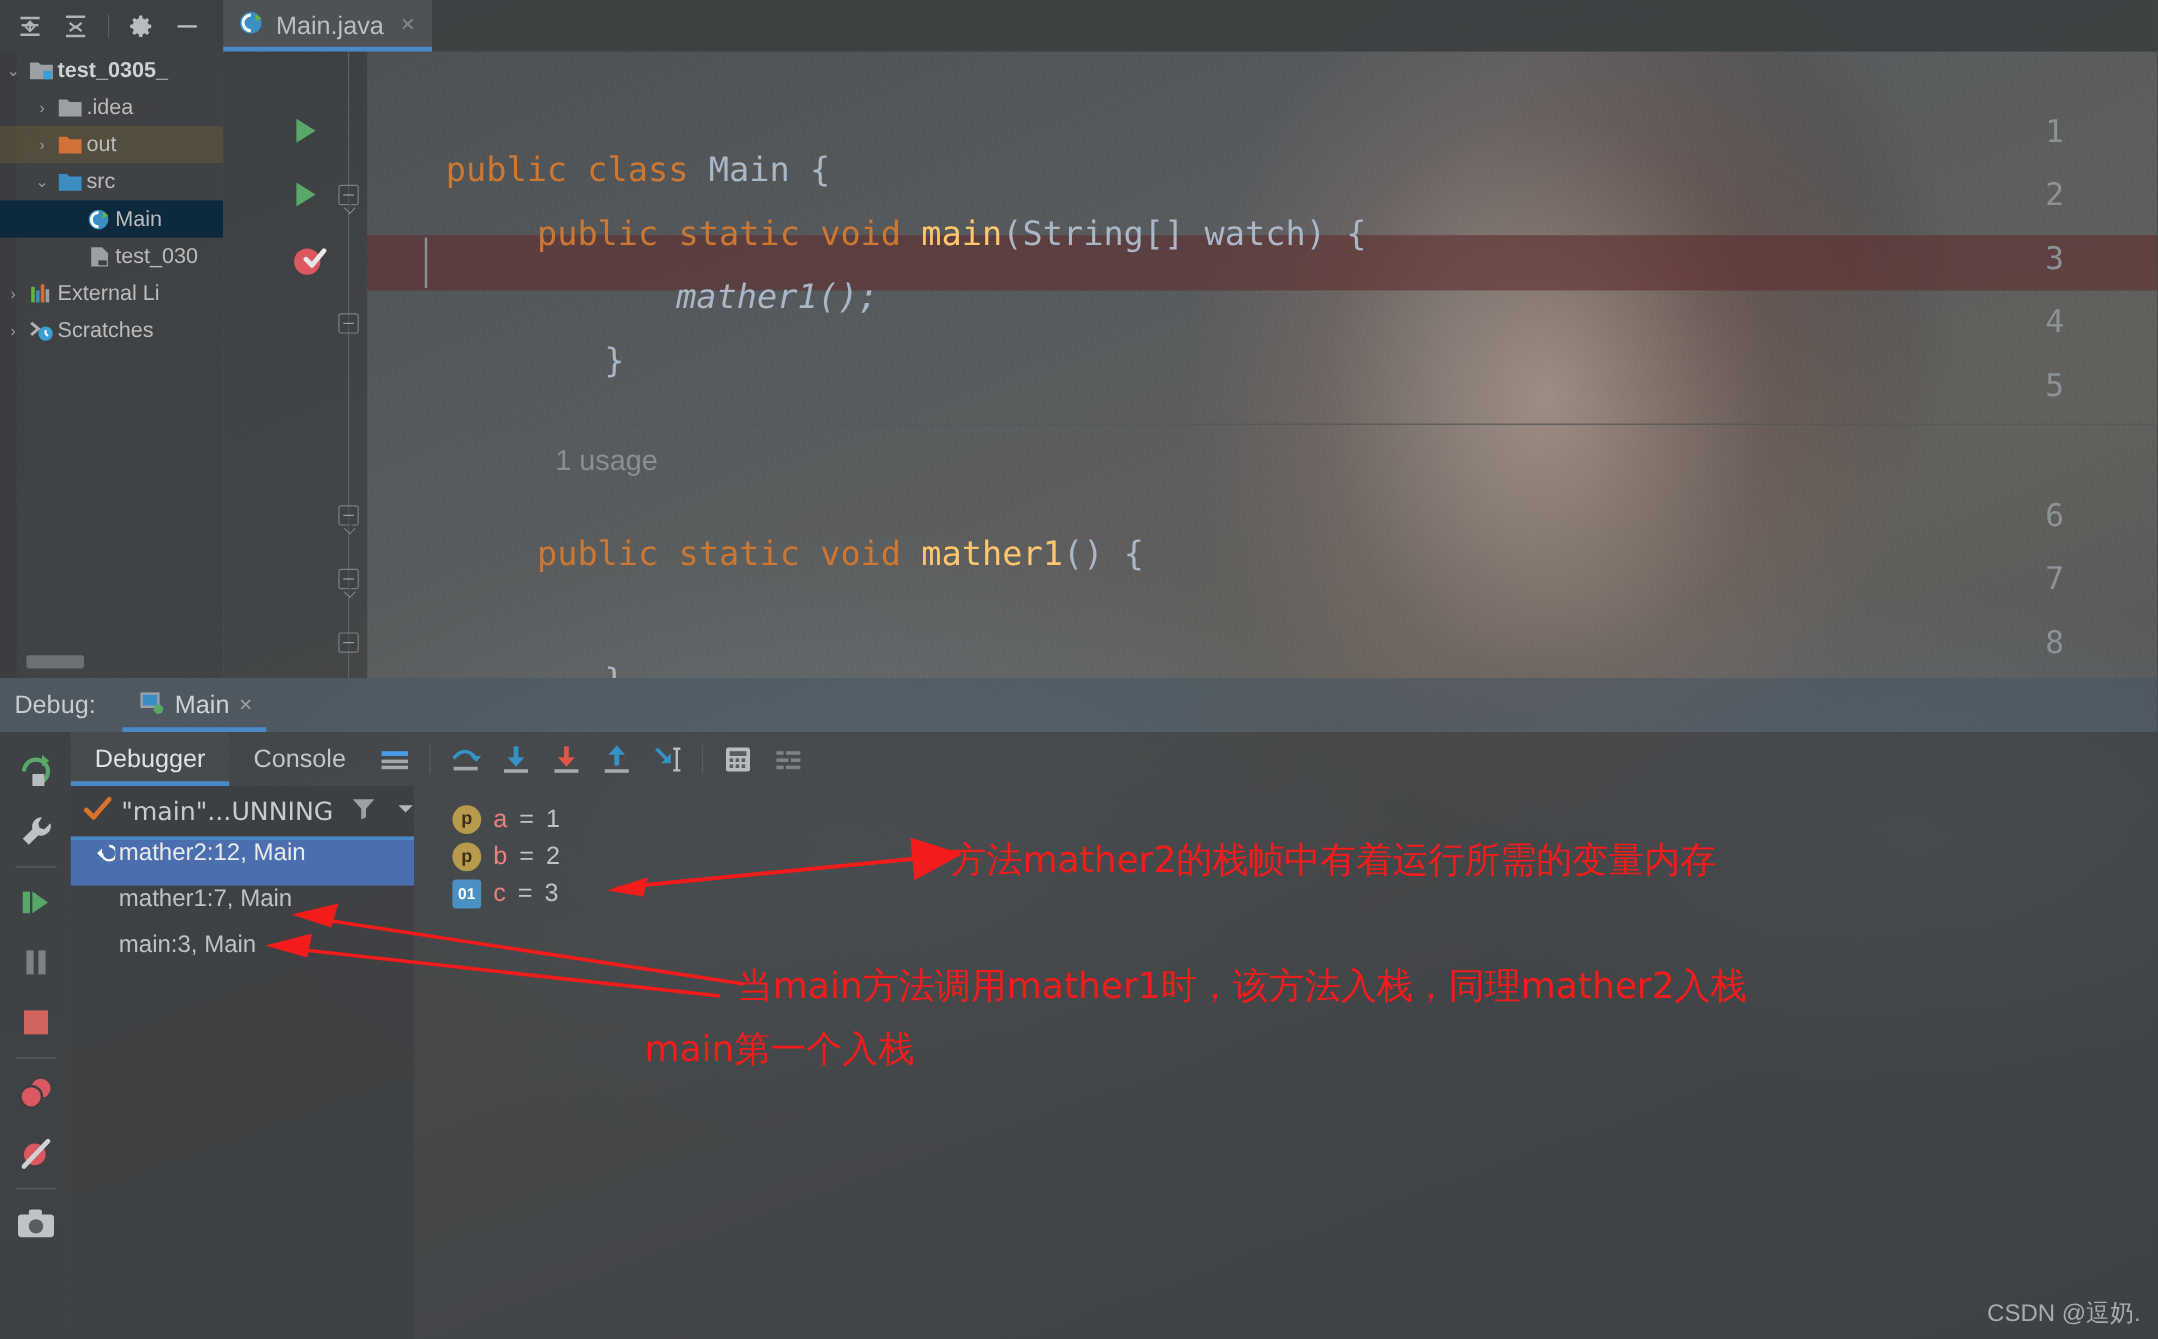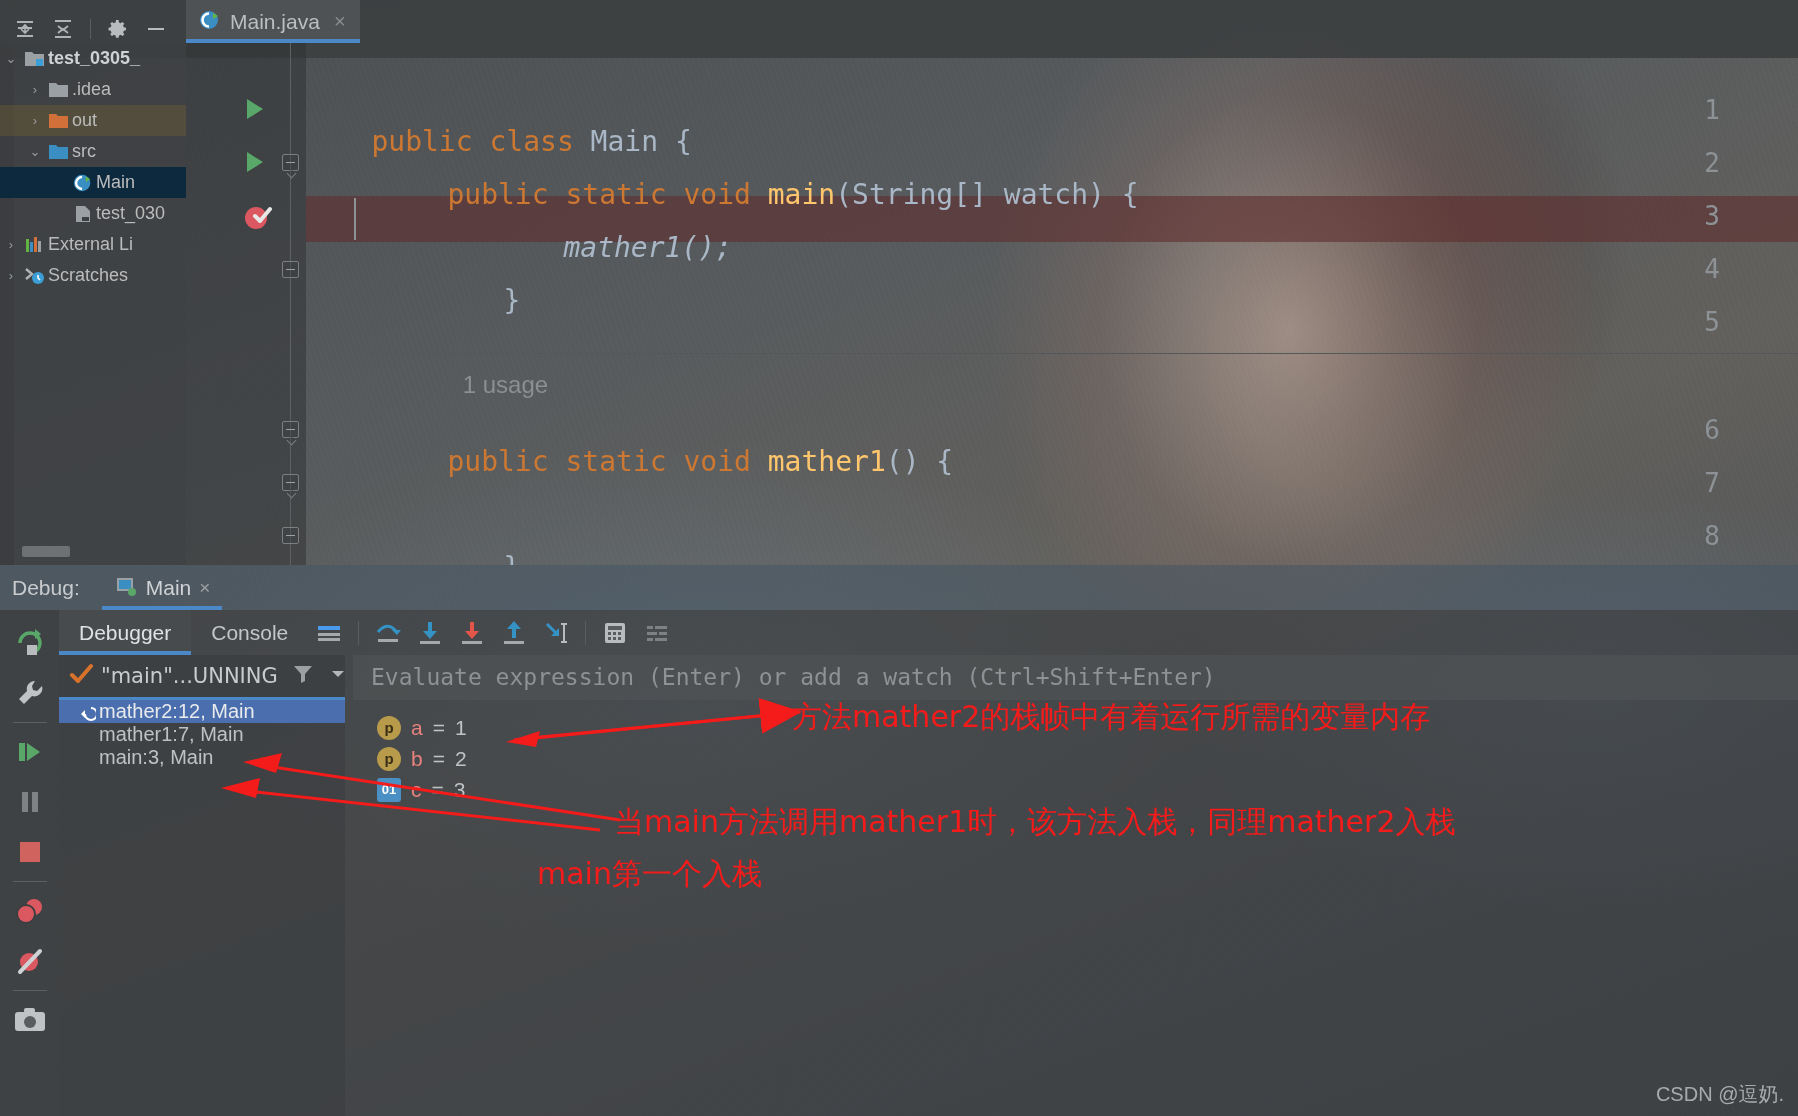--- a/index.html
+++ b/index.html
@@ -21,23 +21,23 @@
       linear-gradient(160deg, #4a4d50 0%, #565a5d 30%, #62605c 55%, #4e5256 80%, #46494c 100%);
   }
   #wallpaper:after {
     content:""; position:absolute; inset:0;
     background:
       repeating-linear-gradient(72deg, rgba(255,255,255,0.018) 0px, rgba(255,255,255,0.018) 1px, rgba(0,0,0,0) 1px, rgba(0,0,0,0) 5px);
   }
 
   
   #topbar {
-    position:absolute; top:0; left:0; width:1798px; height:58px;
+    position:absolute; top:0; left:0; width:1798px; height:43px;
     background:rgba(60,63,65,0.93);
-    display:flex; 
+    display:flex; align-items:center;
   }
   .tb-icons { display:flex; align-items:center; gap:4px; padding-left:8px; width:186px;}
   .tb-btn { width:34px; height:34px; display:flex; align-items:center; justify-content:center; cursor:pointer; }
   .tb-sep { width:1px; height:20px; background:#5a5d5f; margin:0 6px; }
 
   
   #tabstrip { height:43px; display:flex; align-items:flex-end; }
   .etab {
     height:43px; display:flex; align-items:center; gap:8px; padding:0 14px 0 12px;
     background:rgba(79,83,85,0.95); position:relative; cursor:pointer;
@@ -131,21 +131,21 @@
   .dtab { height:45px; display:flex; align-items:center; padding:0 20px; color:#c3c6c8; font-size:21px; position:relative; cursor:pointer; }
   .dtab.act { background:rgba(73,76,78,0.85); color:#dfe2e4; }
   .dtab.act:after { content:""; position:absolute; left:0; right:0; bottom:0; height:4px; background:#4a88c7; }
   .tbicon { width:42px; height:45px; display:flex; align-items:center; justify-content:center; cursor:pointer; }
   .tbsep2 { width:1px; height:24px; background:#5a5d5f; margin:0 8px; }
 
   
   #framescol { position:absolute; top:45px; left:0; width:286px; height:461px; background:rgba(60,63,65,0.70); }
   #threadrow { height:45px; display:flex; align-items:center; gap:8px; padding-left:10px; background:rgba(60,63,65,0.55); border-bottom:3px solid #4a88c7; }
   #threadrow .tlbl { color:#c9cccd; font-size:21px; font-family:"DejaVu Sans",sans-serif;}
-  .framerow { height:23px; display:flex; align-items:flex-end; padding-left:14px; color:#bfc2c4; font-size:20px; cursor:pointer; }
+  .framerow { height:38px; display:flex; align-items:flex-start; padding-left:14px; color:#bfc2c4; font-size:20px; cursor:pointer; }
   .framerow.sel { background:#4b6eaf; color:#e8eaec; }
   .framerow .fico { width:26px; display:inline-flex; align-items:center; justify-content:center; }
 
   #varscol { position:absolute; top:45px; left:286px; width:1453px; height:461px; }
   #evalbar {
     height:45px; margin-left:8px; background:rgba(82,85,87,0.55);
     display:flex; align-items:center; padding-left:18px; border-bottom:1px solid #53565833;
   }
   #evalbar .ph { color:#8e9295; font-size:23px; font-family:"DejaVu Sans Mono", monospace; }
   .varrow { height:31px; display:flex; align-items:center; gap:10px; padding-left:32px; font-size:21px; cursor:pointer; }
@@ -560,23 +560,20 @@
             <span>mather1:7, Main</span>
           </div>
           <div class="framerow">
             <span class="fico"></span>
             <span>main:3, Main</span>
           </div>
         </div>
     </div>
 
     <div id="varscol">
-      <div id="evalbar">
-        <span class="ph">Evaluate expression (Enter) or add a watch (Ctrl+Shift+Enter)</span>
-      </div>
       <div id="vars-root" style="padding-top:12px">
           <div class="varrow">
             <span class="vico p">p</span>
             <span class="vname">a</span>
             <span class="veq">=</span>
             <span class="vval">1</span>
           </div>
           <div class="varrow">
             <span class="vico p">p</span>
             <span class="vname">b</span>

